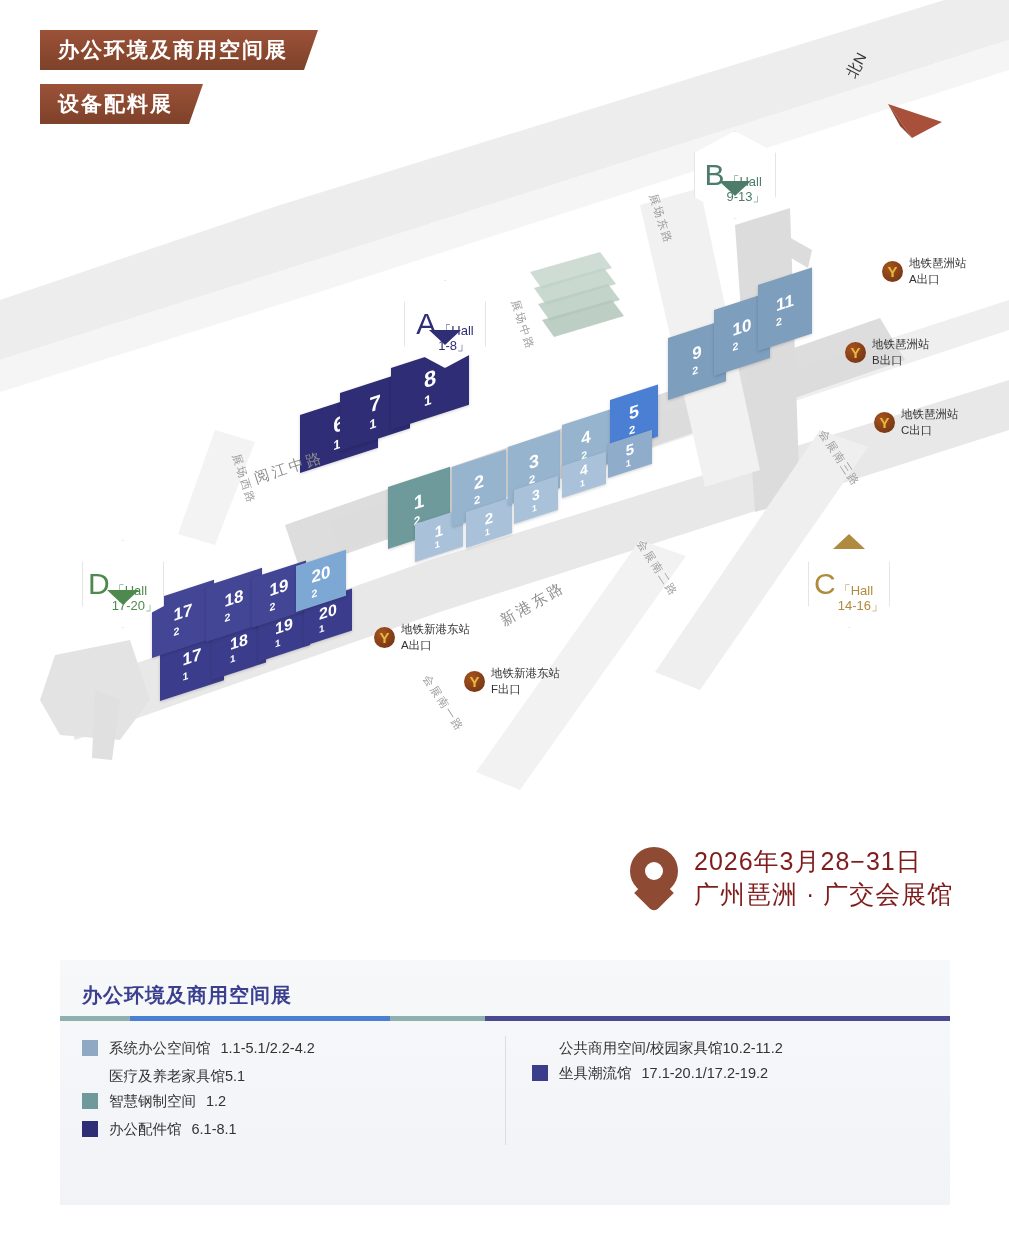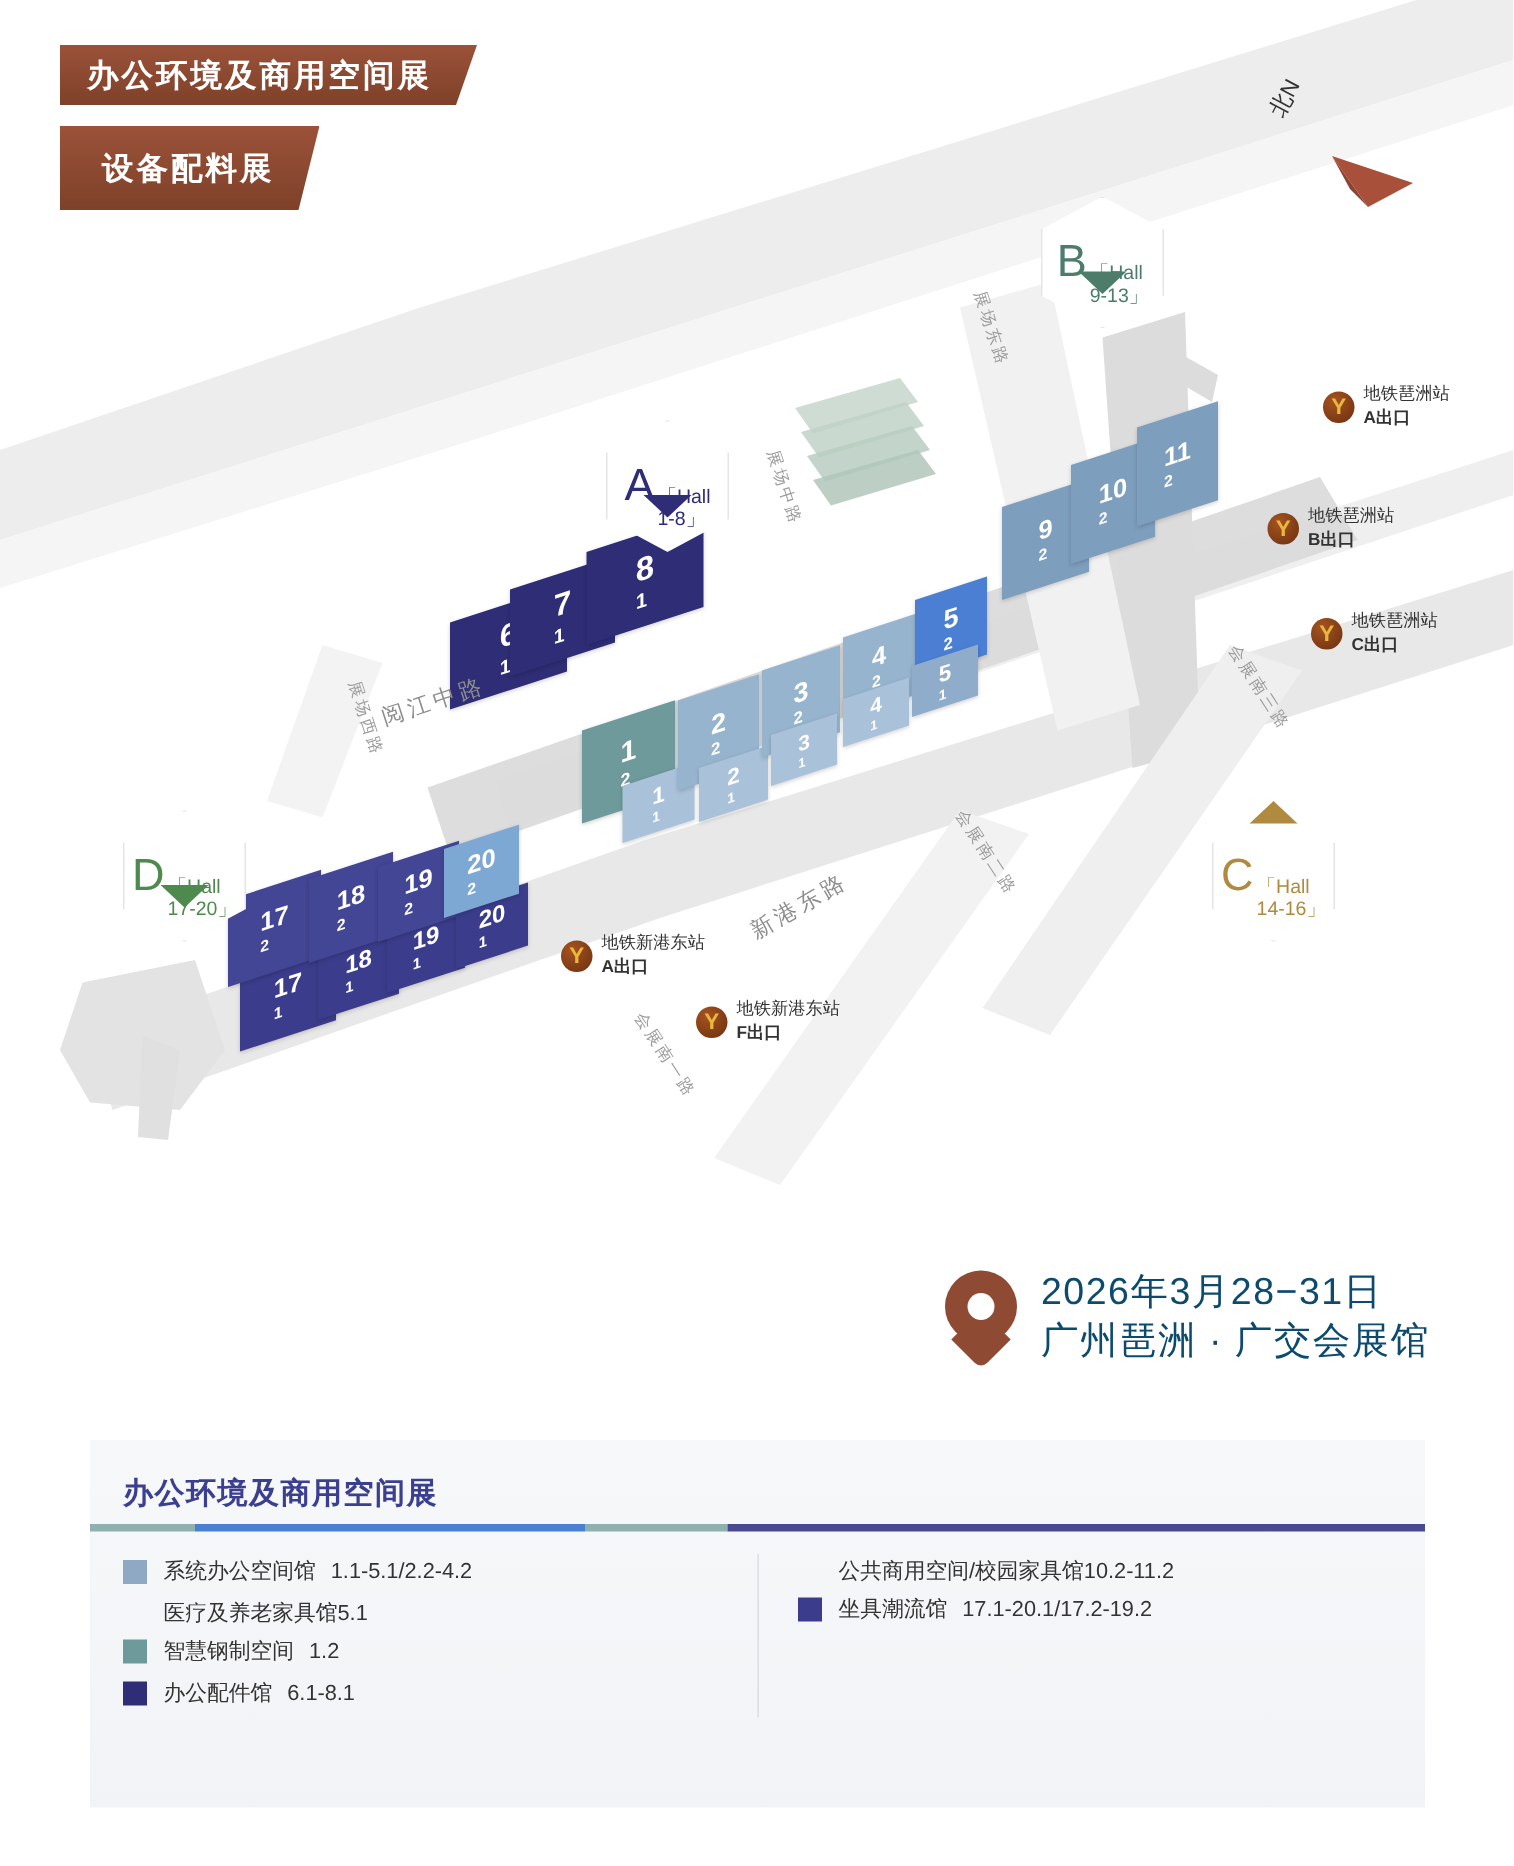--- a/index.html
+++ b/index.html
@@ -5,21 +5,21 @@
   html,body{margin:0;padding:0;background:#ffffff;}
   body{width:1009px;height:1244px;position:relative;overflow:hidden;
        font-family:"Liberation Sans","DejaVu Sans",sans-serif;color:#444;}
 
   
   .banner{position:absolute;background:#8e4a33;color:#fff;font-weight:700;
           display:flex;align-items:center;letter-spacing:2px;}
   .banner.b1{left:40px;top:30px;height:40px;padding:0 18px;font-size:21px;
              background:linear-gradient(180deg,#9b5239 0%,#7e4129 100%);
              clip-path:polygon(0 0,100% 0,calc(100% - 14px) 100%,0 100%);padding-right:30px;}
-  .banner.b2{left:40px;top:84px;height:56px;padding:0 28px;font-size:21px;
+  .banner.b2{left:40px;top:84px;height:40px;padding:0 18px;font-size:21px;
              background:linear-gradient(180deg,#9b5239 0%,#7e4129 100%);
              clip-path:polygon(0 0,100% 0,calc(100% - 14px) 100%,0 100%);padding-right:30px;}
 
   
   #map{position:absolute;left:0;top:0;width:1009px;height:820px;}
 
   
   .blk{position:absolute;transform-origin:0 0;color:#fff;font-weight:700;
        display:flex;align-items:center;justify-content:center;
        box-shadow:0 1px 3px rgba(0,0,0,.18);}
@@ -37,42 +37,42 @@
   .hexArrow{position:absolute;width:0;height:0;border-left:16px solid transparent;
             border-right:16px solid transparent;}
 
   
   .metro{position:absolute;display:flex;align-items:center;gap:6px;}
   .mIcon{width:21px;height:21px;border-radius:50%;
          background:radial-gradient(circle at 35% 30%,#a5531f,#6b2f10);
          display:flex;align-items:center;justify-content:center;
          font-size:15px;color:#e8b73e;font-weight:700;flex:none;}
   .mTxt{font-size:11.5px;line-height:1.35;color:#333;white-space:nowrap;}
-  .mTxt b{font-weight:700;}
+  .mTxt b{font-weight:400;}
 
   
   .road{position:absolute;color:#8d8d8d;font-size:15px;letter-spacing:3px;
         white-space:nowrap;transform-origin:0 0;font-weight:500;}
   .road.sm{font-size:11px;color:#9b9b9b;letter-spacing:2px;}
 
   
   .compass{position:absolute;}
   .compass .lbl{position:absolute;font-size:15px;color:#333;font-weight:500;
                 transform:rotate(-62deg);white-space:nowrap;}
 
   
   .venue{position:absolute;left:630px;top:845px;display:flex;align-items:center;gap:16px;}
   .pin{width:48px;height:62px;position:relative;flex:none;}
   .pin .body{position:absolute;left:0;top:0;width:48px;height:48px;border-radius:50%;
              background:#8e4a33;}
   .pin .tip{position:absolute;left:10px;top:32px;width:28px;height:28px;
             background:#8e4a33;transform:rotate(45deg);border-radius:0 0 6px 0;}
   .pin .hole{position:absolute;left:15px;top:15px;width:18px;height:18px;
              border-radius:50%;background:#fff;}
-  .vtxt{font-size:25px;color:#0c4a6e;line-height:1.32;letter-spacing:1px;}
+  .vtxt{font-size:25px;color:#7f1d1d;line-height:1.32;letter-spacing:1px;}
 
   
   .legend{position:absolute;left:60px;top:960px;width:890px;height:245px;
           background:linear-gradient(180deg,#f7f8fa 0%,#f2f3f6 100%);}
   .legTitle{position:absolute;left:22px;top:22px;font-size:20px;color:#3b3f8f;
             font-weight:700;letter-spacing:1px;}
   .accentBar{position:absolute;left:0;top:56px;width:890px;height:5px;display:flex;}
   .accentBar i{display:block;height:100%;}
   .legCols{position:absolute;left:0;top:76px;width:890px;display:flex;}
   .legCol{width:445px;padding-left:22px;box-sizing:border-box;}

